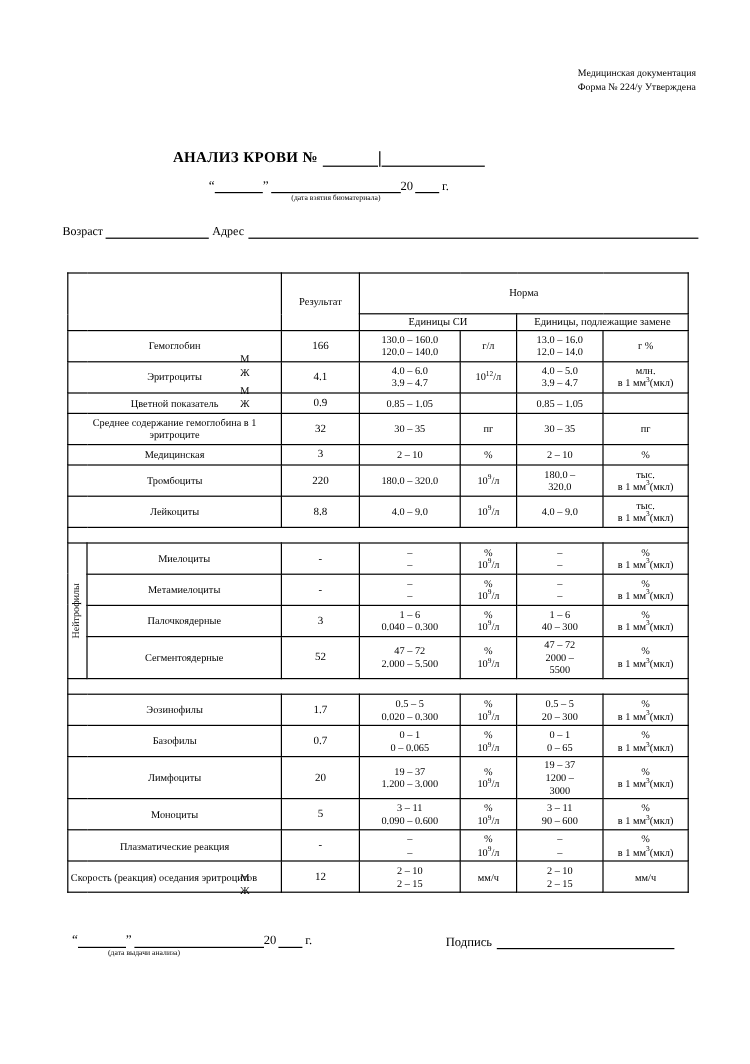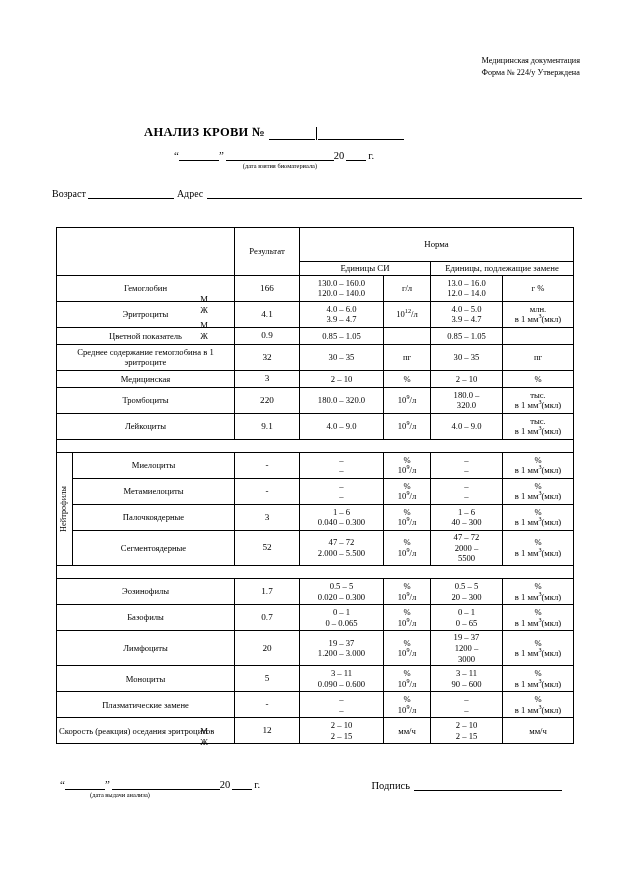--- a/index.html
+++ b/index.html
@@ -420,21 +420,21 @@
           <span>в 1 мм<span class="sup">3</span>(мкл)</span>
         </td>
       </tr>
 
       <tr class="row-h2">
         <td class="name" colspan="2">
           <span class="nm-wrap">
               <span class="nm-txt">Лейкоциты</span>
             </span>
         </td>
-        <td class="val">9.1</td>
+        <td class="val">8.8</td>
         <td>4.0 – 9.0</td>
         <td>10<span class="sup">9</span>/л</td>
         <td>4.0 – 9.0</td>
         <td class="two-line">
           <span>тыс.</span><br>
           <span>в 1 мм<span class="sup">3</span>(мкл)</span>
         </td>
       </tr>
 
       <tr>
@@ -638,21 +638,21 @@
         </td>
         <td class="two-line">
           <span>%</span><br>
           <span>в 1 мм<span class="sup">3</span>(мкл)</span>
         </td>
       </tr>
 
       <tr class="row-h2">
         <td class="name" colspan="2">
           <span class="nm-wrap">
-              <span class="nm-txt">Плазматические замене</span>
+              <span class="nm-txt">Плазматические реакция</span>
             </span>
         </td>
         <td class="dash-val">-</td>
         <td class="two-line">
           <span>–</span><br>
           <span>–</span>
         </td>
         <td class="two-line">
           <span>%</span><br>
           <span>10<span class="sup">9</span>/л</span>

